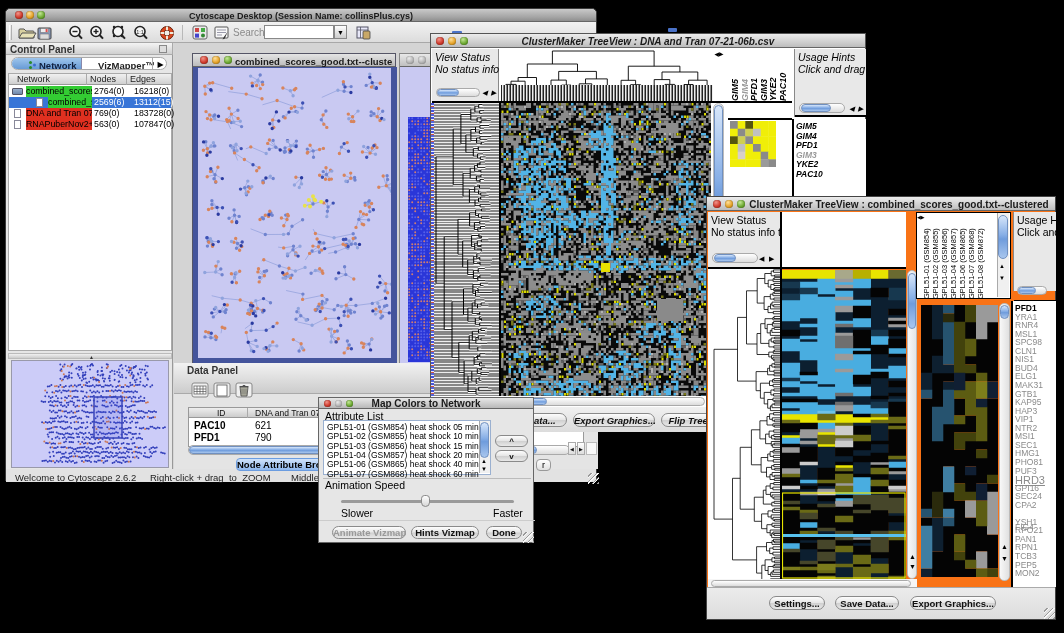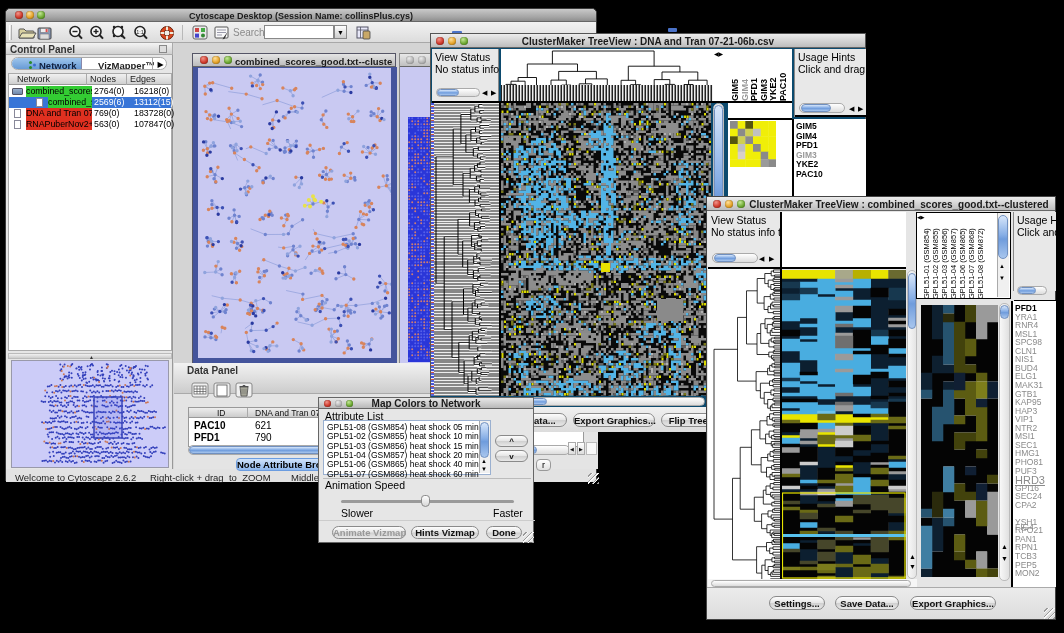--- a/index.html
+++ b/index.html
@@ -226,21 +226,21 @@
         <div class="arrbox" style="left:394px;top:79px;width:8px;height:13px;line-height:13px;">◀</div>
         <div class="arrbox" style="left:403px;top:79px;width:8px;height:13px;line-height:13px;">▶</div>
         <div class="abs" style="left:412px;top:79px;width:11px;height:13px;background:#f8f8f8;border:1px solid #bbb;"></div>
         <div class="abs" style="left:62px;top:95px;width:90px;height:13px;background:linear-gradient(#cfe2fa,#8fb8ee);border:1.5px solid #6a9ce0;border-radius:4px;font-size:9.5px;font-weight:bold;text-align:center;line-height:11px;color:#000;white-space:nowrap;overflow:hidden;">Node Attribute Browser</div>
         <div class="abs" style="left:362px;top:96px;width:15px;height:12px;background:linear-gradient(#fff,#e0e0e0);border:1px solid #999;border-radius:4px;font-size:9px;line-height:11px;text-align:center;color:#000;">r</div>
       </div>
       <div class="grip" style="left:582px;top:464px;"></div>
     </div>
     <div class="abs" style="left:452px;top:31px;width:10px;height:3px;background:#4a72c8;border-radius:1px;"></div>
     <div class="abs" style="left:668px;top:28px;width:9px;height:4px;background:#4a72c8;border-radius:1px;"></div>
-    <div class="abs" style="left:430px;top:33px;width:436px;height:399px;background:#0c4a6e;border:1px solid #555;">
+    <div class="abs" style="left:430px;top:33px;width:436px;height:399px;background:#ffffff;border:1px solid #555;font-style:italic;">
       <div class="abs tbar" style="left:0;top:0;width:100%;height:14px;background:linear-gradient(#ececec,#bdbdbd);">
         <span class="tl r" style="left:5px;top:3px;"></span>
         <span class="tl y" style="left:17px;top:3px;"></span>
         <span class="tl g" style="left:29px;top:3px;"></span>
         <div class="ttext" style="top:2px;font-size:10px;">ClusterMaker TreeView : DNA and Tran 07-21-06b.csv</div>
       </div>
       <div class="abs panel" style="left:1px;top:15px;width:67px;height:52px;border-right:1px solid #888;">
         <div class="abs" style="left:3px;top:2px;font-size:10.5px;color:#000;white-space:nowrap;">View Status</div>
         <div class="abs" style="left:3px;top:14px;font-size:10.5px;color:#000;white-space:nowrap;">No status info f</div>
         <div class="sbtrack" style="left:4px;top:39px;width:44px;height:9px;"></div>
@@ -347,21 +347,21 @@
         <div class="abs" style="left:2px;top:49.5px;font-size:8.5px;font-weight:bold;color:#000;">PAC10</div>
       </div>
       <div class="sbtrack" style="left:2px;top:363px;width:272px;height:9px;"></div>
       <div class="sbthumb" style="left:4px;top:364px;width:112px;height:7px;"></div>
       <div class="abs" style="left:0;top:373px;width:434px;height:25px;background:linear-gradient(#f0f0f0,#dcdcdc);">
         <div class="aqbtn" style="left:60px;top:6px;width:76px;height:14px;font-size:9.5px;line-height:13px;">Save Data...</div>
         <div class="aqbtn" style="left:142px;top:6px;width:82px;height:14px;font-size:9.5px;line-height:13px;">Export Graphics...</div>
         <div class="aqbtn" style="left:230px;top:6px;width:86px;height:14px;font-size:9.5px;line-height:13px;">Flip Tree Nodes</div>
       </div>
     </div>
-    <div class="abs" style="left:706px;top:196px;width:350px;height:424px;background:#e5e5e5;border:1px solid #444;">
+    <div class="abs" style="left:706px;top:196px;width:350px;height:424px;background:#f97316;border:1px solid #444;">
       <div class="abs tbar" style="left:0;top:0;width:100%;height:14px;background:linear-gradient(#ececec,#bdbdbd);">
         <span class="tl r" style="left:6px;top:3px;"></span>
         <span class="tl y" style="left:18px;top:3px;"></span>
         <span class="tl g" style="left:30px;top:3px;"></span>
         <div class="ttext" style="top:2px;left:38px;width:308px;font-size:10px;">ClusterMaker TreeView : combined_scores_good.txt--clustered</div>
       </div>
       <div class="abs panel" style="left:1px;top:15px;width:72px;height:55px;">
         <div class="abs" style="left:3px;top:2px;font-size:10.5px;white-space:nowrap;">View Status</div>
         <div class="abs" style="left:3px;top:14px;font-size:10.5px;white-space:nowrap;">No status info t</div>
         <div class="sbtrack" style="left:4px;top:41px;width:46px;height:10px;"></div>
@@ -481,21 +481,21 @@
     </div>
     <div class="abs" style="left:318px;top:397px;width:216px;height:146px;background:#e6e6e6;border:1px solid #666;">
       <div class="abs tbar" style="left:0;top:0;width:100%;height:11px;background:linear-gradient(#e8e8e8,#b8b8b8);">
         <span class="tl r" style="left:5px;top:1.5px;width:7px;height:7px;"></span>
         <span class="tl gr" style="left:16px;top:1.5px;width:7px;height:7px;"></span>
         <span class="tl g" style="left:27px;top:1.5px;width:7px;height:7px;"></span>
         <div class="ttext" style="top:0px;font-size:10px;">Map Colors to Network</div>
       </div>
       <div class="abs" style="left:6px;top:12px;font-size:10.5px;color:#000;">Attribute List</div>
       <div class="abs" style="left:4px;top:22px;width:168px;height:55px;background:#fff;border:1.5px solid #9ab0d0;">
-        <div class="abs" style="left:3px;top:1px;font-size:8.5px;color:#000;white-space:nowrap;">GPL51-08 (GSM854) heat shock 05 min</div>
+        <div class="abs" style="left:3px;top:1px;font-size:8.5px;color:#000;white-space:nowrap;">GPL51-01 (GSM854) heat shock 05 min</div>
         <div class="abs" style="left:3px;top:10.3px;font-size:8.5px;color:#000;white-space:nowrap;">GPL51-02 (GSM855) heat shock 10 min</div>
         <div class="abs" style="left:3px;top:19.6px;font-size:8.5px;color:#000;white-space:nowrap;">GPL51-03 (GSM856) heat shock 15 min</div>
         <div class="abs" style="left:3px;top:28.900000000000002px;font-size:8.5px;color:#000;white-space:nowrap;">GPL51-04 (GSM857) heat shock 20 min</div>
         <div class="abs" style="left:3px;top:38.2px;font-size:8.5px;color:#000;white-space:nowrap;">GPL51-06 (GSM865) heat shock 40 min</div>
         <div class="abs" style="left:3px;top:47.5px;font-size:8.5px;color:#000;white-space:nowrap;">GPL51-07 (GSM868) heat shock 60 min</div>
         <div class="abs" style="left:155px;top:0px;width:11px;height:52px;background:#f0f0f0;border-left:1px solid #aaa;"></div>
         <div class="sbthumb" style="left:156px;top:1px;width:9px;height:36px;"></div>
         <span class="abs" style="left:157px;top:37px;font-size:6px;">▲</span>
         <span class="abs" style="left:157px;top:45px;font-size:6px;">▼</span>
       </div>

